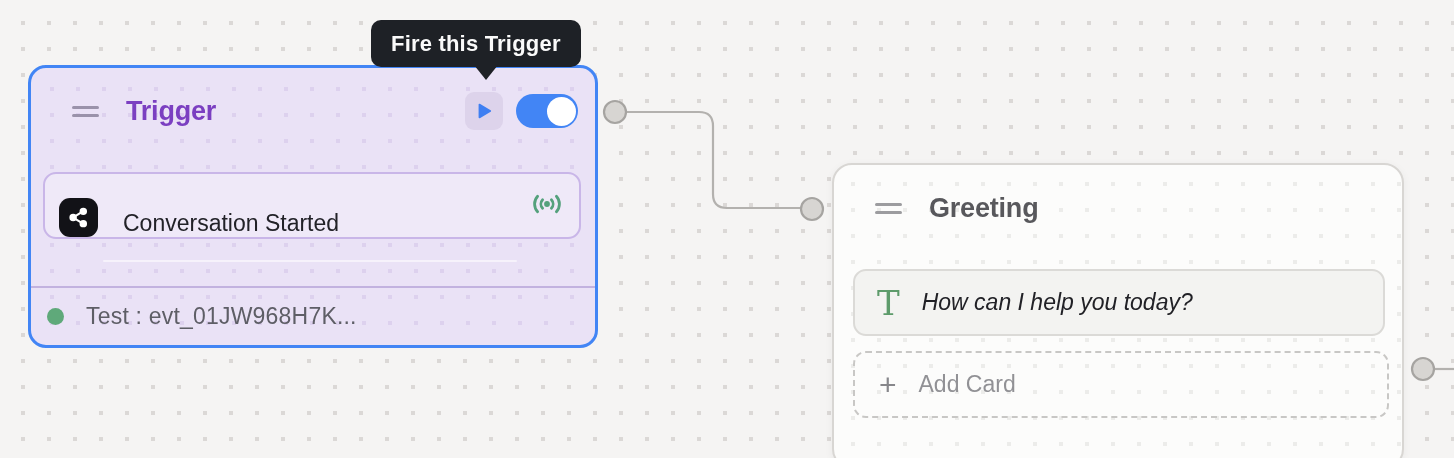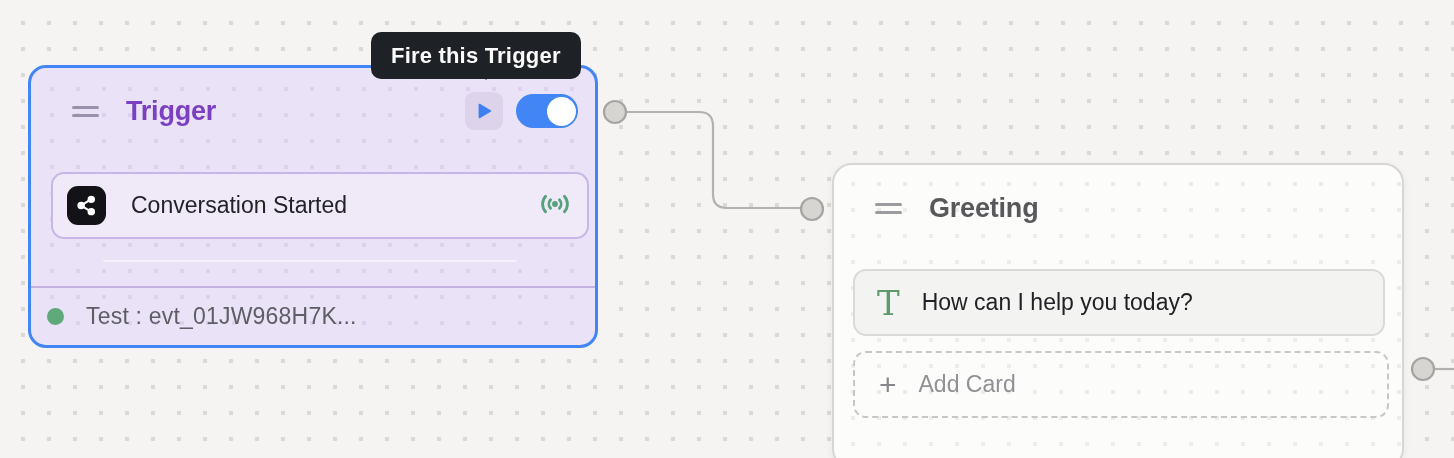--- a/index.html
+++ b/index.html
@@ -18,21 +18,21 @@
   
   svg.connections {
     position: absolute; left: 0; top: 0;
     width: 1454px; height: 458px;
   }
   .conn-path { stroke: #b3b1ae; stroke-width: 2.2; fill: none; }
   .port { fill: #d7d5d2; stroke: #a6a4a1; stroke-width: 2.2; cursor: pointer; }
 
   
   .tooltip {
-    position: absolute; left: 371px; top: 32px;
+    position: absolute; left: 371px; top: 20px;
     height: 47px; padding: 16px 20px;
     background: #1e2126; border-radius: 10px;
     color: #fafafa; font-size: 22px; font-weight: 600;
     display: flex; align-items: center; justify-content: center;
     letter-spacing: 0.2px; z-index: 30;
   }
   .tooltip-caret {
     position: absolute; left: 474px; top: 65px; z-index: 30;
     width: 0; height: 0;
     border-left: 12px solid transparent;
@@ -75,25 +75,25 @@
   .toggle {
     position: relative; width: 62px; height: 34px;
     border-radius: 17px; background: #4285f5; cursor: pointer;
   }
   .toggle-knob {
     position: absolute; right: 2.5px; top: 2.5px;
     width: 29px; height: 29px; border-radius: 50%; background: #ffffff;
   }
 
   .event-card {
-    position: absolute; left: 20px; top: 104px;
+    position: absolute; left: 12px; top: 104px;
     width: 538px; height: 67px;
     background: #efe9f8;
     border: 2px solid #c9b6e8; border-radius: 13px;
-    display: flex; align-items: center; cursor: pointer;
+    display: flex; align-items: flex-end; cursor: pointer;
   }
   .share-badge {
     width: 39px; height: 39px; margin-left: 14px;
     background: #121217; border-radius: 11px;
     display: flex; align-items: center; justify-content: center;
   }
   .event-label {
     margin-left: 25px; font-size: 23px; color: #222228;
   }
   .signal-wrap { position: absolute; right: 15px; top: 50%; transform: translateY(-50%); }
@@ -137,21 +137,21 @@
     position: absolute; left: 19px; top: 104px;
     width: 532px; height: 67px;
     background: #f3f3f1;
     border: 2px solid #dbdad7; border-radius: 13px;
     display: flex; align-items: center; cursor: pointer;
   }
   .text-icon {
     margin-left: 22px; font-family: "DejaVu Serif", serif;
     font-size: 34px; line-height: 1; color: #5d9b6b; flex: none;
   }
-  .text-card-label { margin-left: 22px; font-size: 23px; color: #212126; }
+  .text-card-label { margin-left: 22px; font-size: 23px; color: #212126; font-style: italic; }
 
   .add-card {
     position: absolute; left: 19px; top: 186px;
     width: 536px; height: 67px;
     background: transparent;
     border: 2px dashed #c8c7c5; border-radius: 13px;
     display: flex; align-items: center; cursor: pointer;
   }
   .plus-icon {
     margin-left: 24px; font-size: 30px; font-weight: 300;

